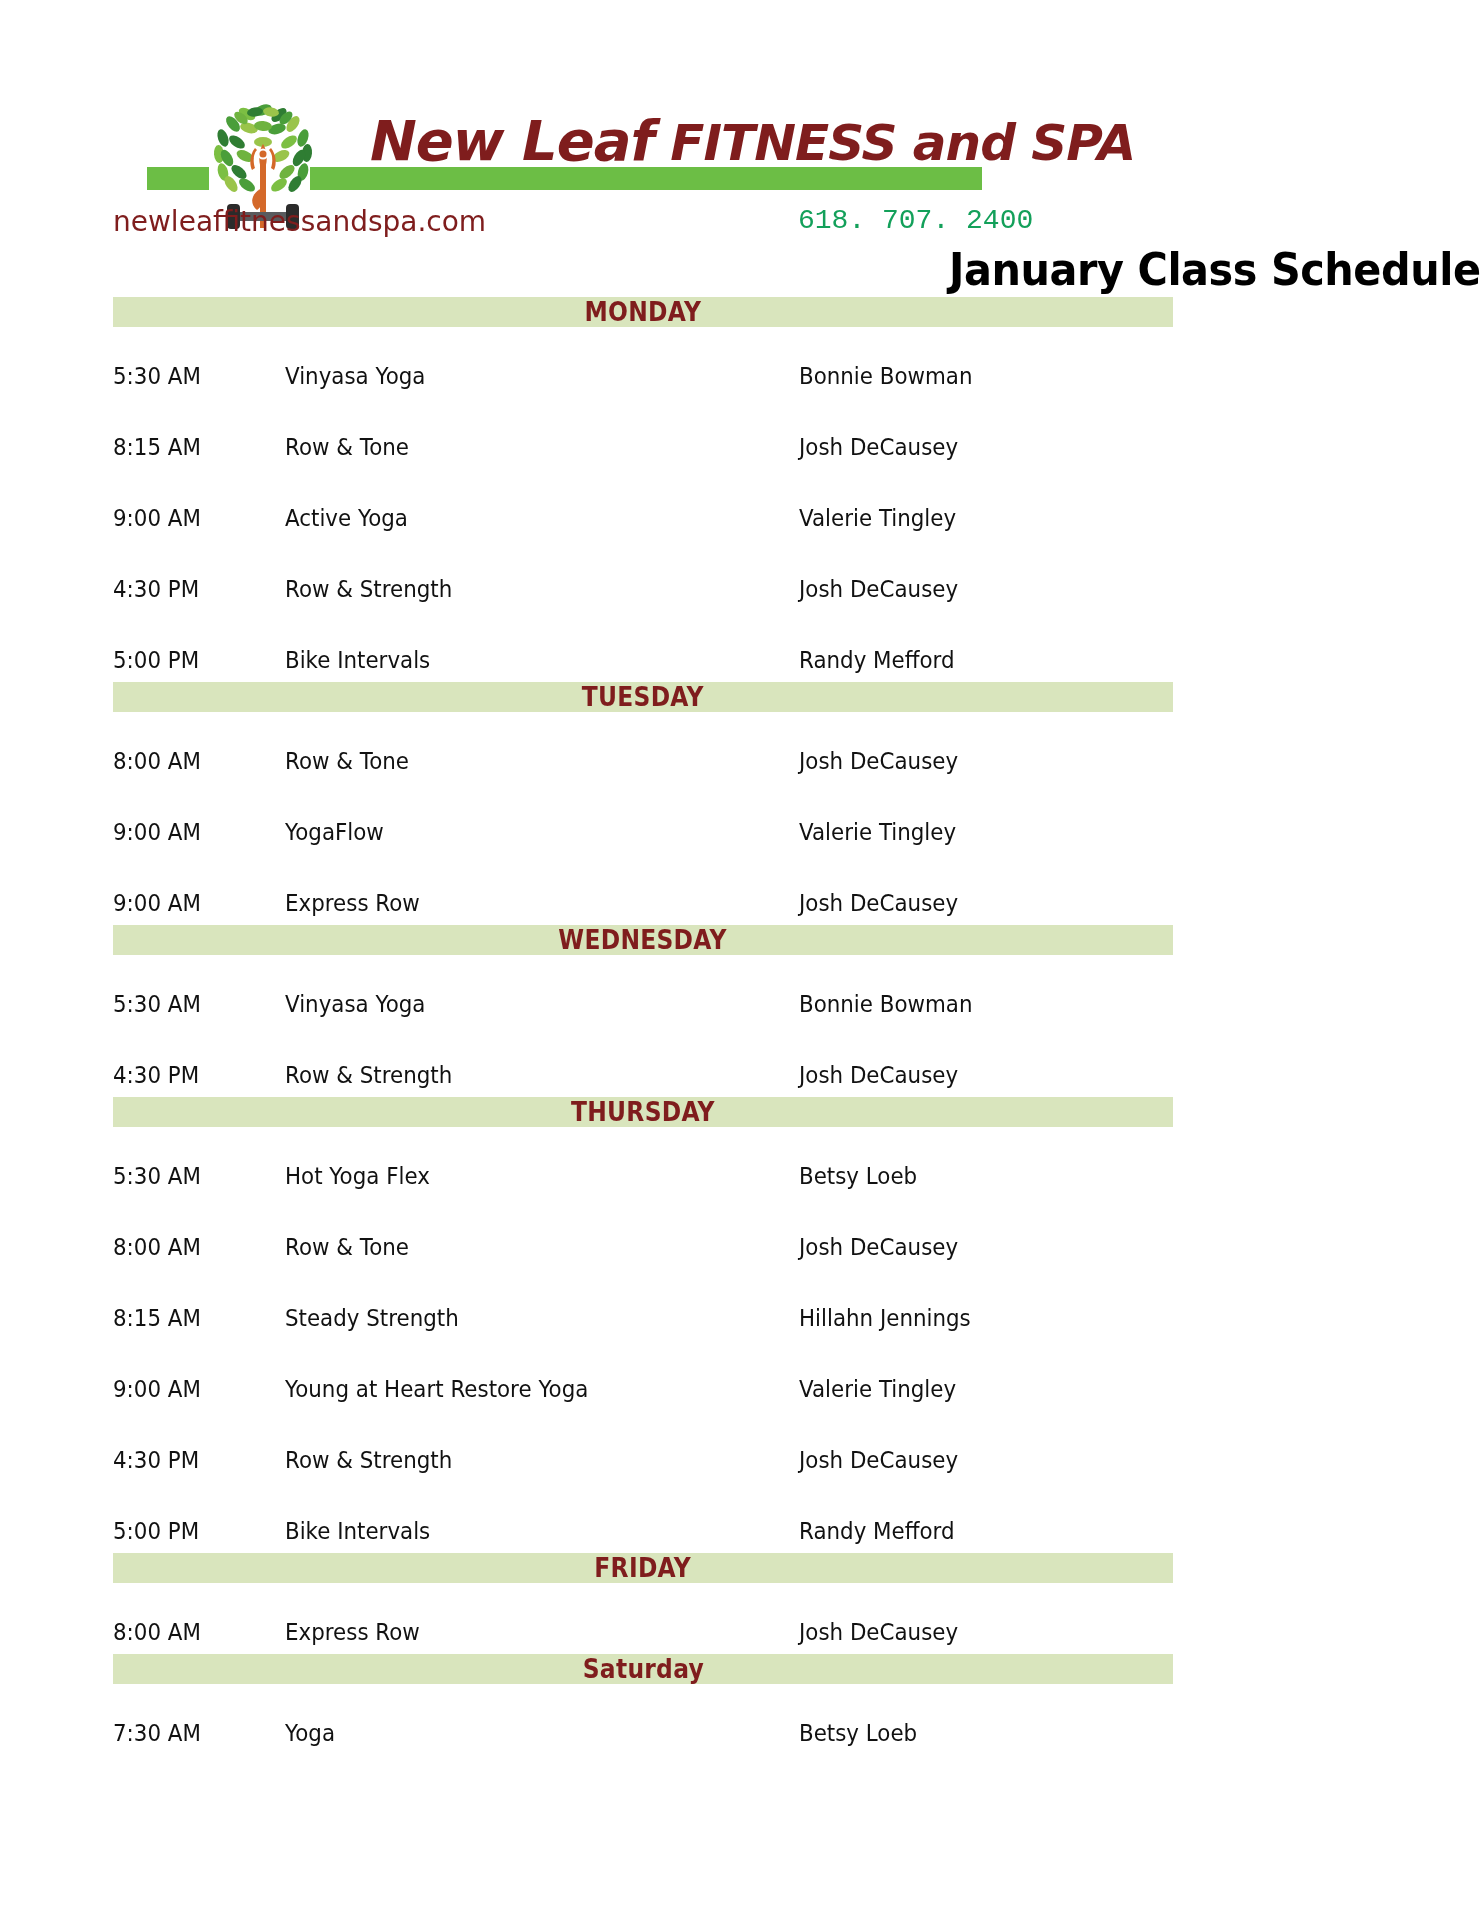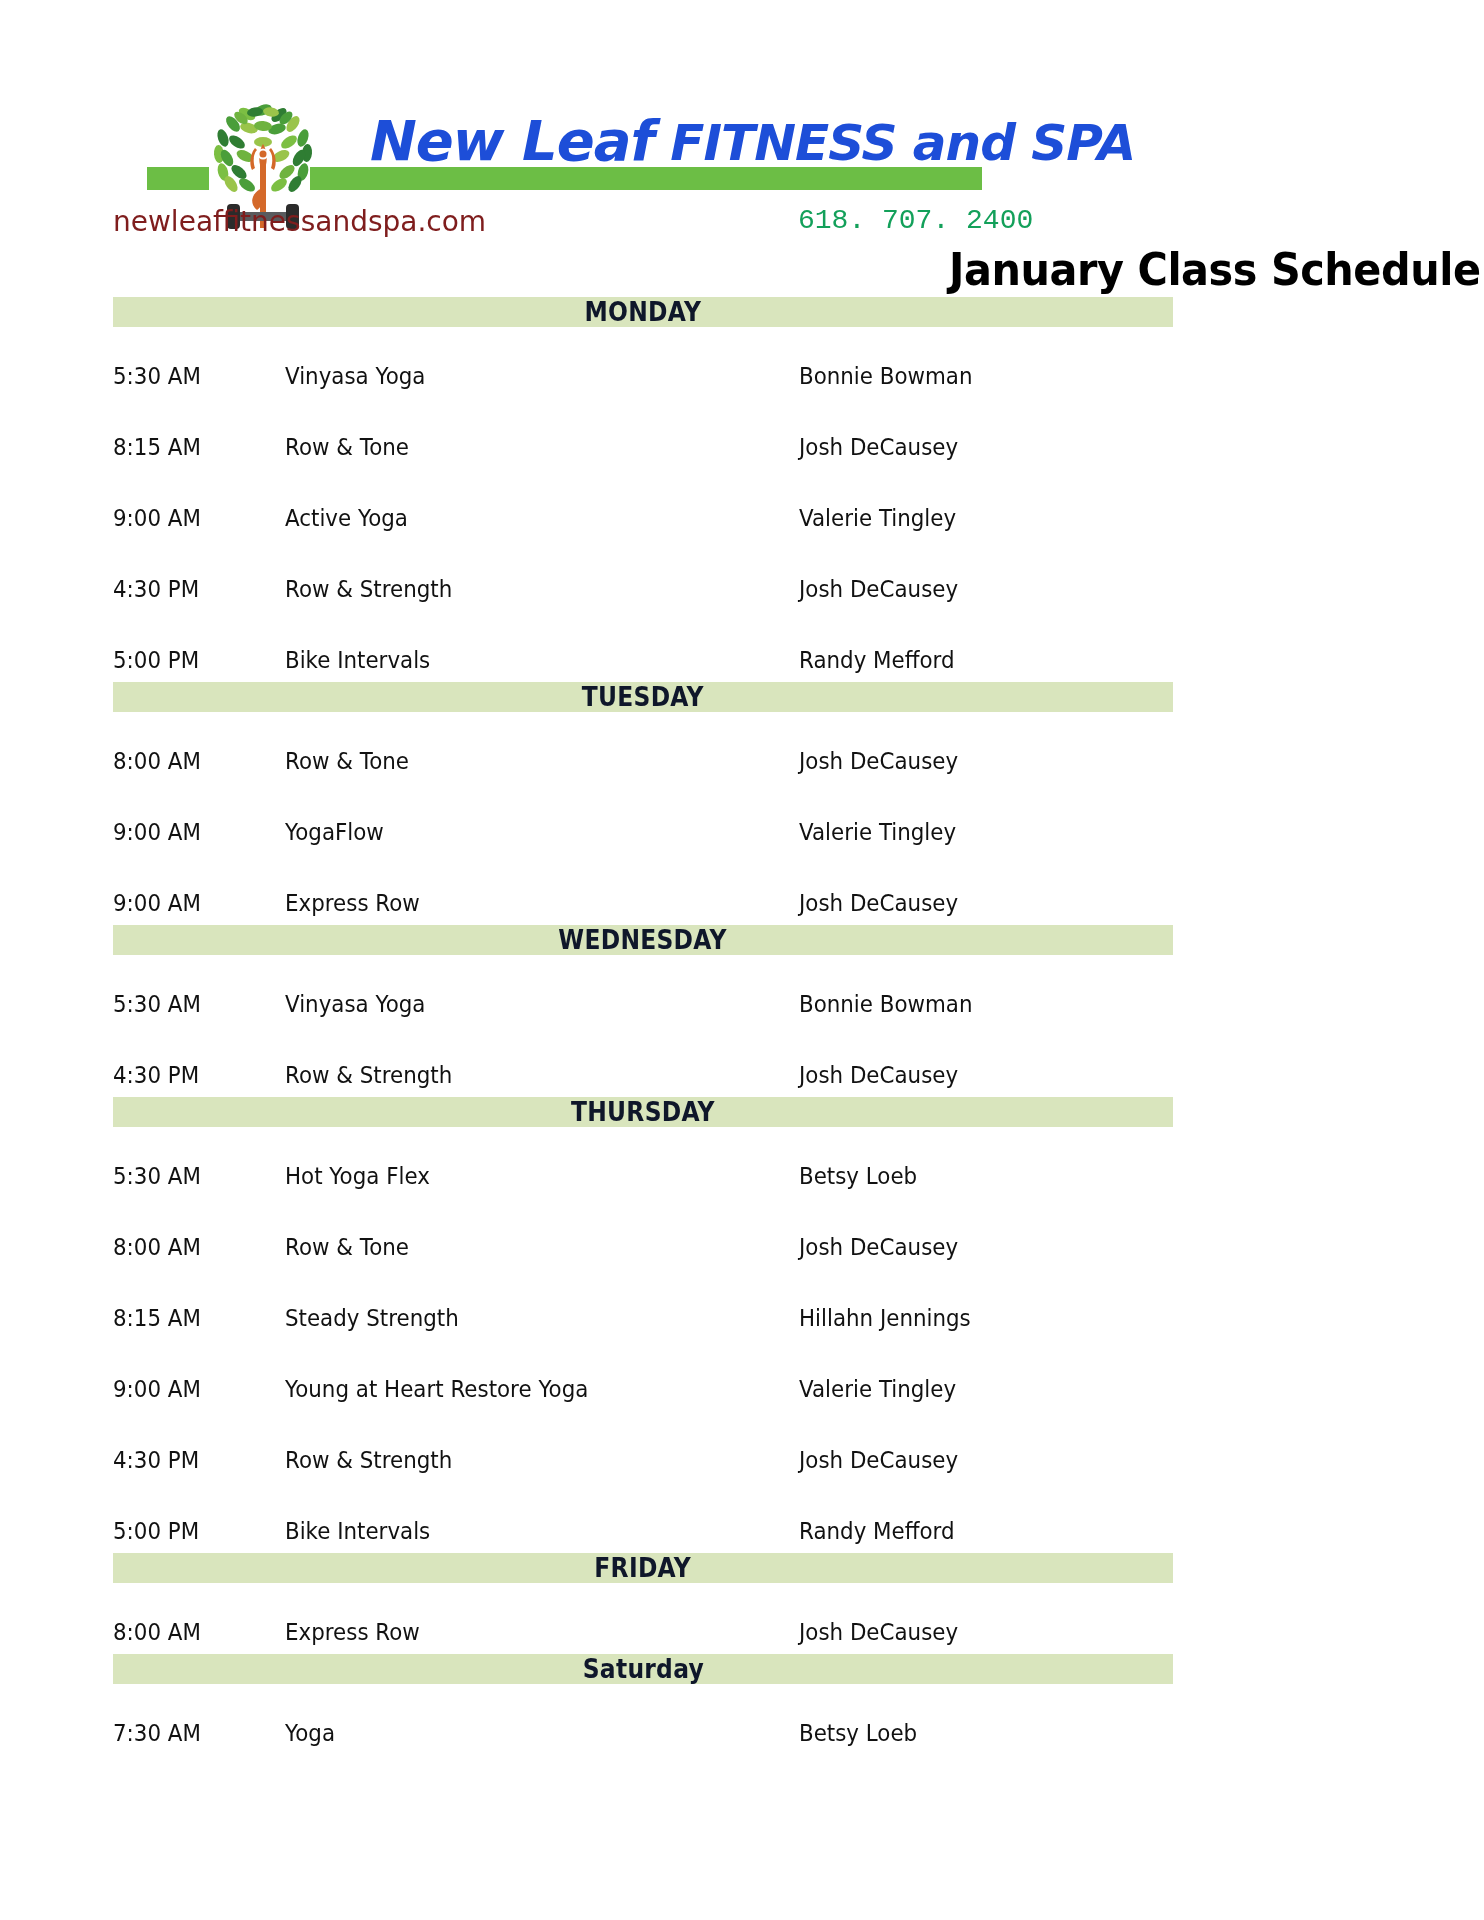--- a/index.html
+++ b/index.html
@@ -39,21 +39,21 @@
   .logo-mark svg { display: block; }
 
   .brand-title {
     position: absolute;
     left: 370px;
     top: 108px;
     font-family: "DejaVu Sans", sans-serif;
     font-size: 56px;
     font-style: italic;
     font-weight: bold;
-    color: #1d4ed8;
+    color: #7f1d1d;
     letter-spacing: -1px;
     white-space: nowrap;
   }
   .brand-title .small-caps {
     font-size: 50px;
   }
 
   .rule-short {
     position: absolute;
     left: 147px;
@@ -120,21 +120,21 @@
   .schedule {
     position: absolute;
     left: 113px;
     top: 297px;
     width: 1060px;
   }
 
   .day-band {
     background: #d9e5bd;
     text-align: center;
-    color: #0f172a;
+    color: #7f1d1d;
     font-family: "DejaVu Sans", sans-serif;
     font-weight: bold;
     font-size: 26px;
     height: 30px;
     line-height: 30px;
     letter-spacing: 0.3px;
     transform-origin: center;
   }
   .day-band span {
     display: inline-block;

